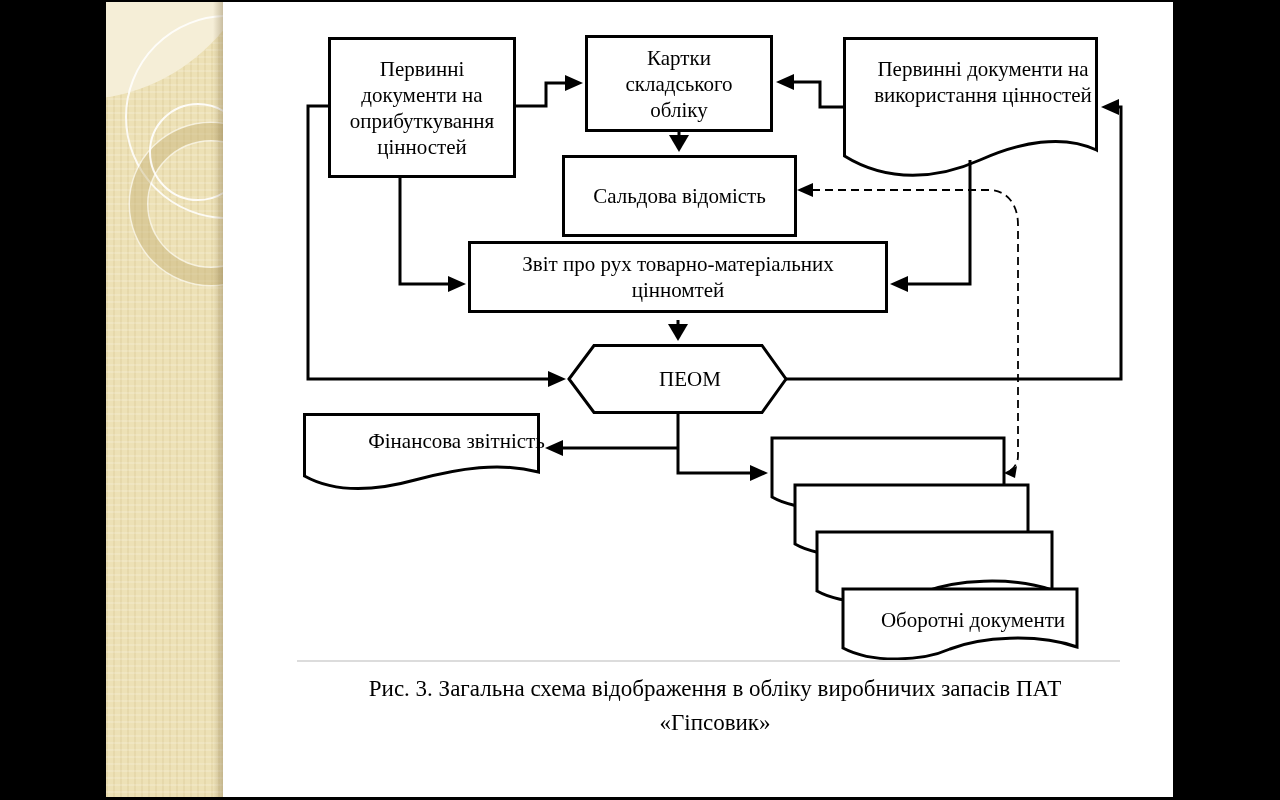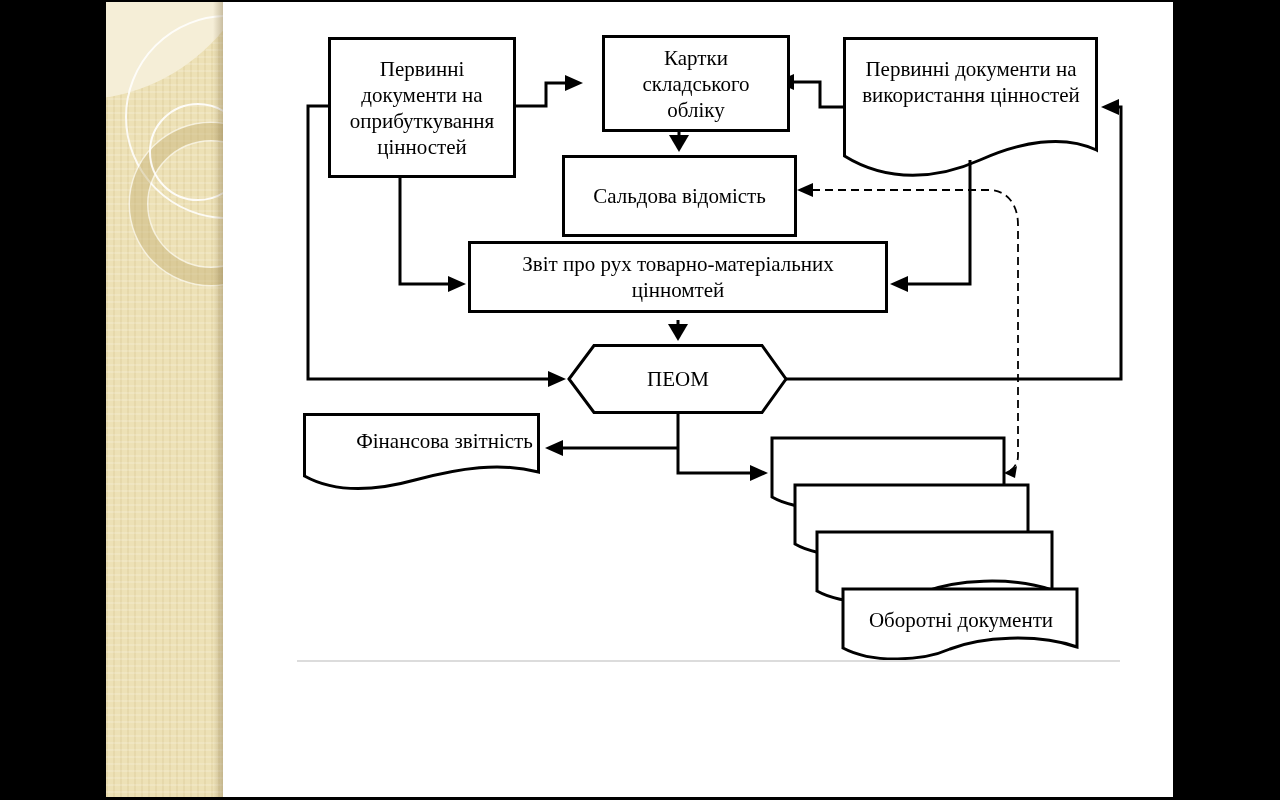--- a/index.html
+++ b/index.html
@@ -34,26 +34,26 @@
               background:linear-gradient(90deg, rgba(120,100,60,0), rgba(120,100,60,.35));}
 
   
   svg.connectors{position:absolute;left:0;top:0;width:1280px;height:800px;}
 
   .node{
     position:absolute;display:flex;align-items:center;justify-content:center;
     text-align:center;font-size:21px;line-height:26px;background:#fff;
   }
   .boxed{border:3px solid #000;box-sizing:border-box;}
-  .overlay{background:transparent;}       
+  .overlay{background:transparent;margin-left:12px;}       
   .node span{display:inline-block;}
 
   .node-a{left:328px;top:37px;width:188px;height:141px;}
   .node-a span{max-width:172px;}
-  .node-b{left:585px;top:35px;width:188px;height:97px;margin-left:17px;}
+  .node-b{left:585px;top:35px;width:188px;height:97px;}
   .node-b span{max-width:145px;}
   .node-c{left:847px;top:50px;width:248px;height:64px;}
   .node-c span{max-width:246px;}
   .node-d{left:562px;top:155px;width:235px;height:82px;}
   .node-e{left:468px;top:241px;width:420px;height:72px;}
   .node-e span{max-width:400px;}
   .node-f{left:569px;top:345px;width:218px;height:68px;text-align:center;}
   .node-g{left:306px;top:415px;width:233px;height:52px;padding-left:22px;}
   .node-h{left:845px;top:597px;width:232px;height:46px;}
 
@@ -140,19 +140,20 @@
     <span>ПЕОМ</span>
   </div>
   <div class="node overlay node-g">
     <span>Фінансова звітність</span>
   </div>
   <div class="node overlay node-h">
     <span>Оборотні документи</span>
   </div>
 
   <div class="divider"></div>
+  <div class="caption">Рис. 3. Загальна схема відображення в обліку виробничих запасів ПАТ «Гіпсовик»</div>
 
   <div class="bar bar-top"></div>
   <div class="bar bar-bottom"></div>
   <div class="bar bar-left"></div>
   <div class="bar bar-right"></div>
 
 </div>
 
 </body></html>

